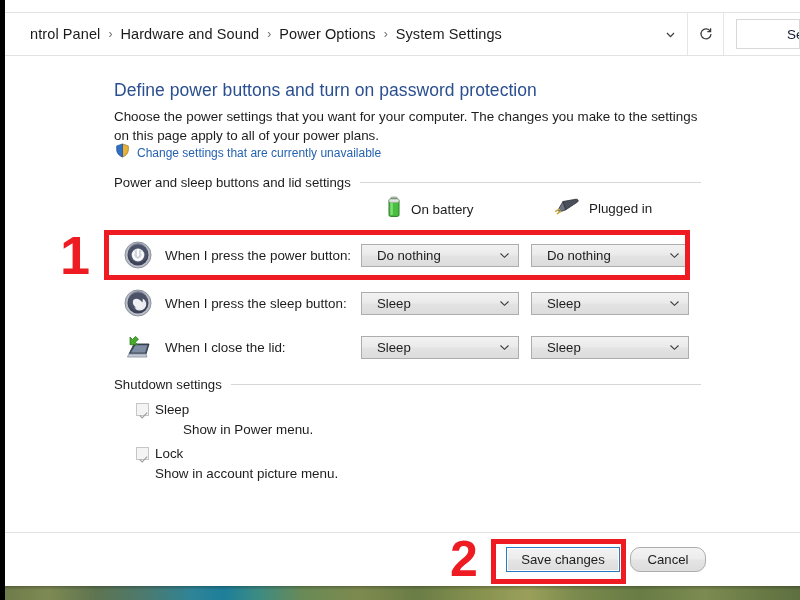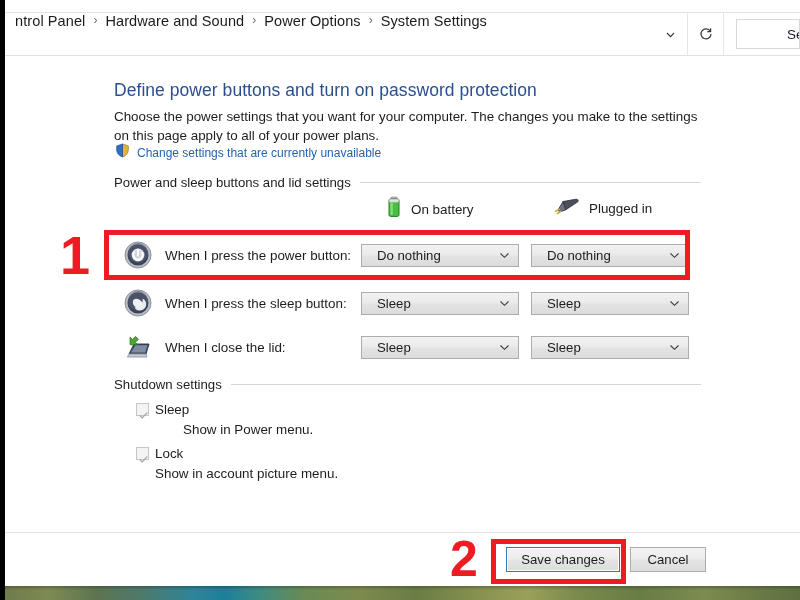--- a/index.html
+++ b/index.html
@@ -41,22 +41,22 @@
   #addressBar {
     position: absolute;
     left: 5px; top: 12px; width: 795px; height: 44px;
     background: #ffffff;
     border-top: 1px solid #e2e2e2;
     border-bottom: 1px solid #e2e2e2;
     display: flex; align-items: stretch;
   }
   #crumbBox {
     flex: 1 1 auto;
-    display: flex; align-items: flex-start;
-    padding-left: 8px;
+    display: flex; align-items: center;
+    padding-left: 23px;
     min-width: 0;
     border-right: 1px solid #e6e6e6;
     position: relative;
   }
   .crumb {
     font-size: 14.5px;
     color: #1b1b1b;
     white-space: nowrap;
     padding: 0 2px;
     letter-spacing: .1px;
@@ -198,21 +198,21 @@
     border: 1px solid #adadad;
     display: flex; align-items: center; justify-content: center;
     font-size: 13.2px; color: #1d1d1d;
   }
   #saveBtn {
     left: 501px; top: 14px; width: 114px;
     border: 1px solid #2a7ac0;
     outline: 1px solid #ffffff;
     outline-offset: -2px;
   }
-  #cancelBtn { left: 625px; top: 14px; width: 76px; }
+  #cancelBtn { left: 625px; top: 14px; width: 76px; border-radius: 10px; }
 
   
   .annBox {
     position: absolute;
     border: 5px solid #ee1c22;
     pointer-events: none;
   }
   #annBox1 { left: 104px; top: 230px; width: 586px; height: 50px; }
   #annBox2 { left: 491px; top: 539px; width: 135px; height: 45px; }
   .annNum {

